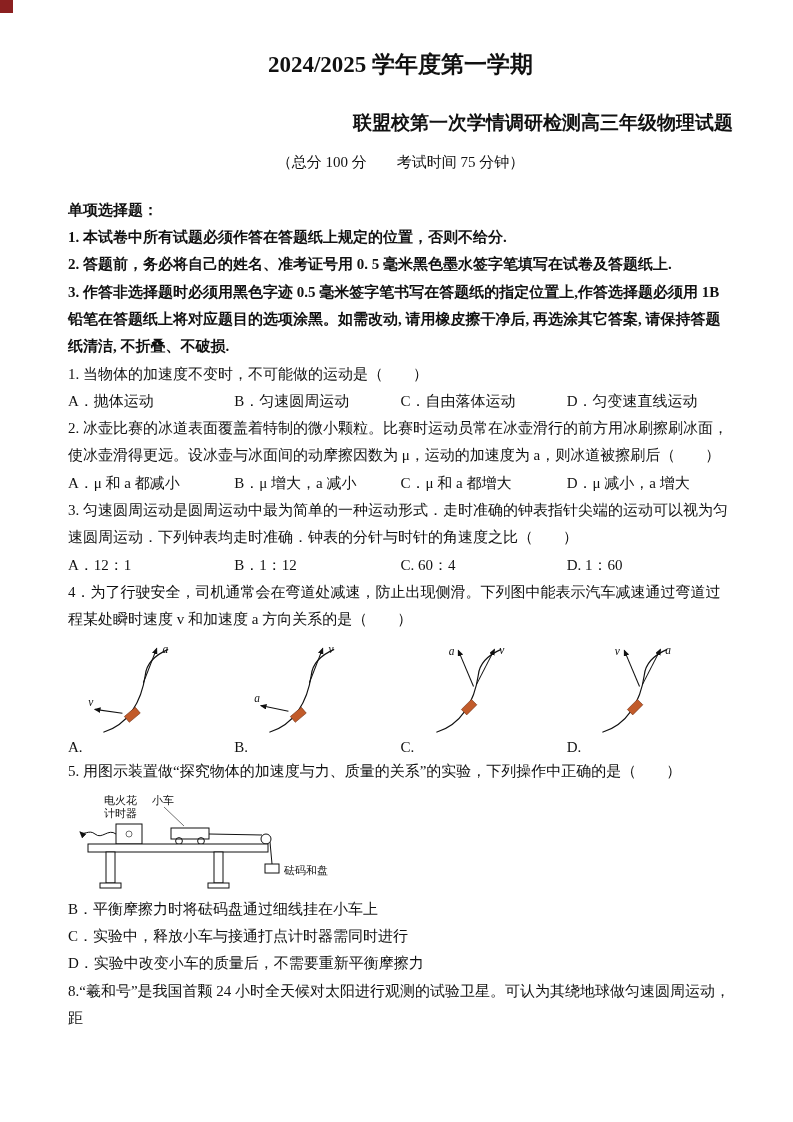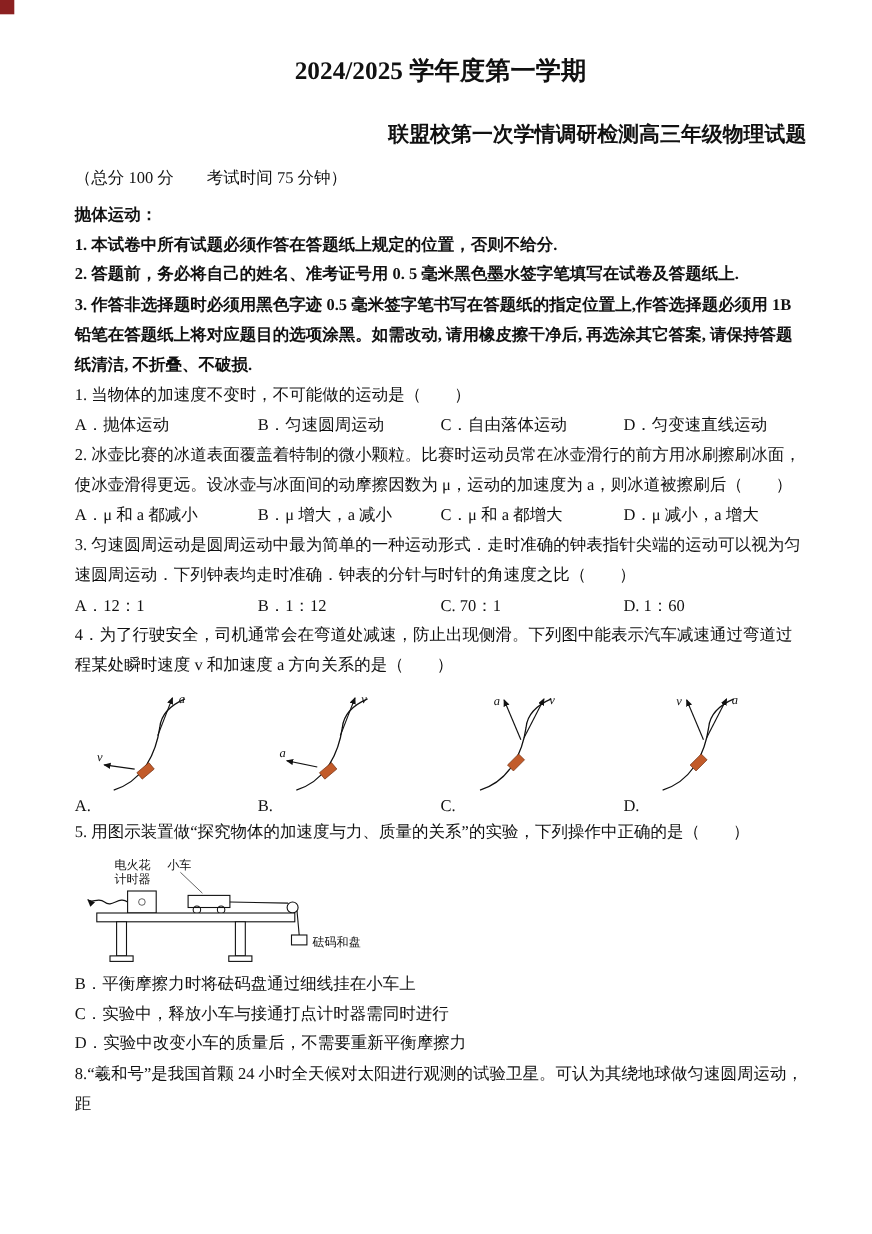--- a/index.html
+++ b/index.html
@@ -2,21 +2,21 @@
 <html><head>
 <meta charset="utf-8">
 <style>
   html,body { margin:0; padding:0; background:#ffffff; }
   body { width:793px; height:1122px; overflow:hidden; color:#111;
          font-family:"Liberation Serif","DejaVu Serif",serif; position:relative; }
   .corner { position:absolute; left:0; top:0; width:13px; height:13px; background:#8b2020; }
   .page { padding:40px 60px 0 68px; font-size:15px; line-height:1.82; }
   .t1 { text-align:center; font-weight:700; font-size:23px; margin:4px 0 20px; }
   .t2 { text-align:right; font-weight:700; font-size:19px; margin:0 0 9px; }
-  .subtitle { text-align:left; font-size:15px; margin:0 0 6px; }
+  .subtitle { text-align:center; font-size:15px; margin:0 0 20px; }
   p { margin:0; }
   .bold { font-weight:700; }
   .opts { display:flex; }
   .opts > span { flex:1; white-space:nowrap; }
   .figrow { display:flex; margin:4px 0 0; }
   .figcell { flex:1; }
   .figcell svg { display:block; width:118px; height:100px; margin-left:14px; }
   .figletter { margin-top:0; line-height:1.4; }
   .road { fill:none; stroke:#111; stroke-width:1.2; }
   .vecline { stroke:#111; stroke-width:1.1; }
@@ -32,21 +32,21 @@
 <body>
 
 <div class="corner"></div>
 
 <div class="page">
 
   <div class="t1">2024/2025 学年度第一学期</div>
   <div class="t2">联盟校第一次学情调研检测高三年级物理试题</div>
   <div class="subtitle">（总分 100 分　　考试时间 75 分钟）</div>
 
-  <p class="bold">抛体运动：</p>
+  <p class="bold">单项选择题：</p>
   <p class="bold">1. 本试卷中所有试题必须作答在答题纸上规定的位置，否则不给分.</p>
   <p class="bold">2. 答题前，务必将自己的姓名、准考证号用 0. 5 毫米黑色墨水签字笔填写在试卷及答题纸上.</p>
   <p class="bold">3. 作答非选择题时必须用黑色字迹 0.5 毫米签字笔书写在答题纸的指定位置上,作答选择题必须用 1B 铅笔在答题纸上将对应题目的选项涂黑。如需改动, 请用橡皮擦干净后, 再选涂其它答案, 请保持答题纸清洁, 不折叠、不破损.</p>
 
 
   <p>1. 当物体的加速度不变时，不可能做的运动是（　　）</p>
   <div class="opts">
     <span>A．抛体运动</span>
     <span>B．匀速圆周运动</span>
     <span>C．自由落体运动</span>
@@ -58,21 +58,21 @@
     <span>A．μ 和 a 都减小</span>
     <span>B．μ 增大，a 减小</span>
     <span>C．μ 和 a 都增大</span>
     <span>D．μ 减小，a 增大</span>
   </div>
 
   <p>3. 匀速圆周运动是圆周运动中最为简单的一种运动形式．走时准确的钟表指针尖端的运动可以视为匀速圆周运动．下列钟表均走时准确．钟表的分针与时针的角速度之比（　　）</p>
   <div class="opts">
     <span>A．12：1</span>
     <span>B．1：12</span>
-    <span>C. 70：1</span>
+    <span>C. 60：4</span>
     <span>D. 1：60</span>
   </div>
 
   <p>4．为了行驶安全，司机通常会在弯道处减速，防止出现侧滑。下列图中能表示汽车减速通过弯道过程某处瞬时速度 v 和加速度 a 方向关系的是（　　）</p>
 
   <div class="figrow">
 
     <div class="figcell">
       <svg viewBox="0 0 115 105">
         <defs>

